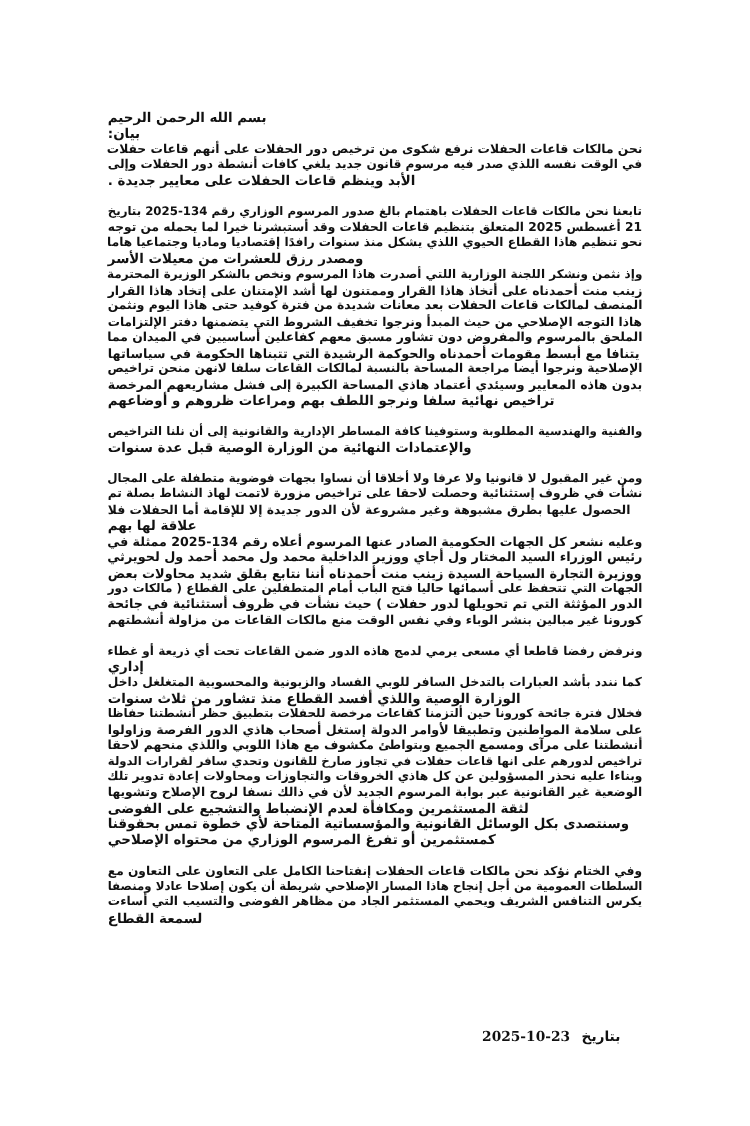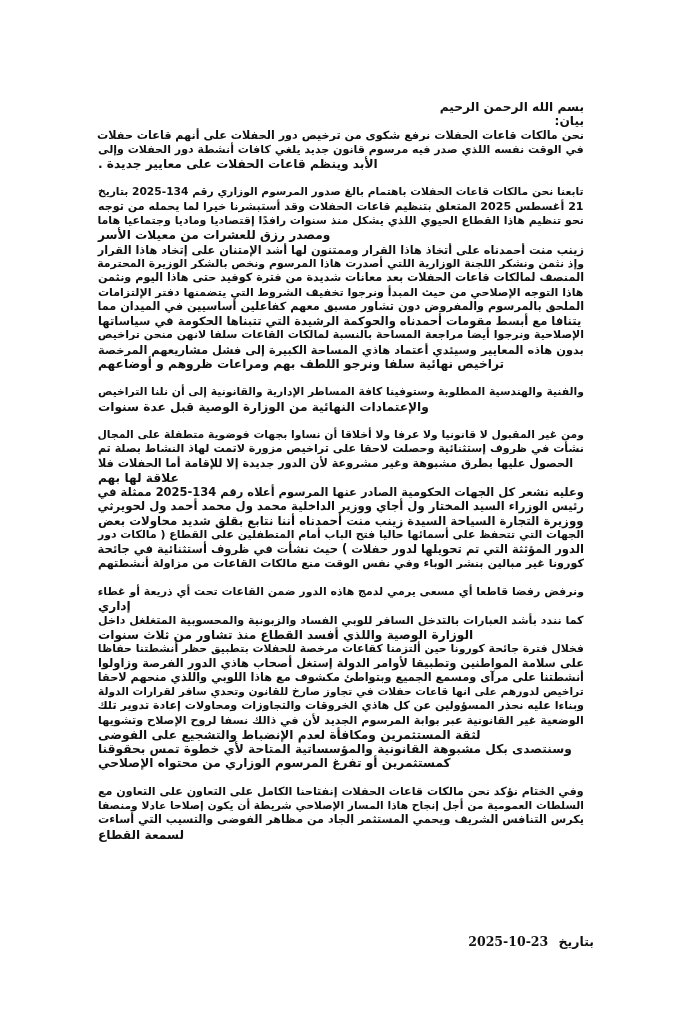--- a/index.html
+++ b/index.html
@@ -28,25 +28,25 @@
     }
     .line {
       display: block;
       white-space: nowrap;
       text-align: left;
     }
     .para {
       margin: 0;
     }
     .gap-lg { height: 14px; }
-    .heading { text-align: right; }
+    .heading { text-align: left; }
     .date-line {
       position: absolute;
       top: 934px;
-      right: 88px;
+      right: 118px;
       direction: rtl;
       font-size: 12.5px;
       font-weight: bold;
       white-space: nowrap;
     }
     .date-line .date-value {
       font-family: "DejaVu Serif", serif;
       margin-right: 6px;
     }
   </style>
@@ -63,22 +63,22 @@
     <span class="line" style="display: block;">الأبد وينظم قاعات الحفلات على معايير جديدة .</span>
   </div>
 
   <div class="gap-lg"></div>
 
   <div class="para">
     <span class="line" style="display: block; font-size: 10.7px;">تابعنا نحن مالكات قاعات الحفلات باهتمام بالغ صدور المرسوم  الوزاري رقم 134-2025 بتاريخ</span>
     <span class="line" style="display: block; font-size: 11.12px;">21 أغسطس 2025 المتعلق بتنظيم قاعات الحفلات وقد أستبشرنا خيرا لما يحمله من توجه</span>
     <span class="line" style="display: block; font-size: 11.02px;">نحو تنظيم هاذا القطاع الحيوي اللذي يشكل منذ سنوات رافدًا إقتصاديا وماديا وجتماعيا  هاما</span>
     <span class="line" style="display: block;">ومصدر رزق للعشرات من معيلات الأسر</span>
+    <span class="line" style="display: block; font-size: 10.94px;">وإذ نثمن ونشكر اللجنة الوزارية اللتي أصدرت هاذا المرسوم ونخص بالشكر الوزيرة المحترمة</span>
     <span class="line" style="display: block; font-size: 11.32px;">زينب منت أحمدناه على أتخاذ هاذا القرار وممتنون لها أشد الإمتنان على إتخاد هاذا القرار</span>
-    <span class="line" style="display: block; font-size: 10.94px;">وإذ نثمن ونشكر اللجنة الوزارية اللتي أصدرت هاذا المرسوم ونخص بالشكر الوزيرة المحترمة</span>
     <span class="line" style="display: block; font-size: 11.21px;">المنصف لمالكات قاعات الحفلات بعد معانات شديدة من فترة كوفيد حتى هاذا اليوم  ونثمن</span>
     <span class="line" style="display: block; font-size: 11.06px;">هاذا التوجه الإصلاحي من حيث المبدأ ونرجوا تخفيف الشروط  التي يتضمنها دفتر الإلتزامات</span>
     <span class="line" style="display: block; font-size: 11.25px;">الملحق بالمرسوم والمفروض دون تشاور مسبق معهم كفاعلين أساسيين في الميدان مما</span>
     <span class="line" style="display: block; font-size: 11.56px;">يتنافا مع أبسط مقومات أحمدناه والحوكمة الرشيدة التي تتبناها الحكومة في سياساتها</span>
     <span class="line" style="display: block; font-size: 11px;">الإصلاحية  ونرجوا أيضا مراجعة المساحة بالنسبة لمالكات القاعات سلفا لانهن منحن تراخيص</span>
     <span class="line" style="display: block; font-size: 11.42px;">بدون هاذه المعايير وسيئدي أعتماد هاذي المساحة الكبيرة إلى فشل مشاريعهم  المرخصة</span>
     <span class="line" style="display: block;">تراخيص نهائية سلفا ونرجو اللطف بهم ومراعات ظروهم و أوضاعهم</span>
   </div>
 
   <div class="gap-lg"></div>
@@ -110,21 +110,21 @@
     <span class="line" style="display: block;">إداري</span>
     <span class="line" style="display: block; font-size: 11.12px;">كما  نندد  بأشد العبارات بالتدخل السافر للوبي الفساد والزبونية والمحسوبية المتغلغل داخل</span>
     <span class="line" style="display: block;">الوزارة  الوصية واللذي أفسد القطاع منذ تشاور من ثلاث سنوات</span>
     <span class="line" style="display: block; font-size: 10.88px;">فخلال فترة جائحة كورونا  حين ألتزمنا كقاعات مرخصة للحفلات بتطبيق حظر أنشطتنا حفاظا</span>
     <span class="line" style="display: block; font-size: 11.47px;">على سلامة المواطنين وتطبيقا لأوامر الدولة إستغل  أصحاب هاذي الدور الفرصة وزاولوا</span>
     <span class="line" style="display: block; font-size: 11.29px;">أنشطتنا على مرآى ومسمع  الجميع   وبتواطئ مكشوف مع هاذا اللوبي واللذي منحهم  لاحقا</span>
     <span class="line" style="display: block; font-size: 10.66px;">تراخيص لدورهم على انها قاعات حفلات في تجاوز صارخ للقانون وتحدي سافر لقرارات الدولة</span>
     <span class="line" style="display: block; font-size: 11.15px;">وبناءا  عليه نحذر المسؤولين عن كل هاذي الخروقات  والتجاوزات ومحاولات إعادة تدوير تلك</span>
     <span class="line" style="display: block; font-size: 11.17px;">الوضعية  غير القانونية عبر بوابة المرسوم الجديد لأن في ذالك نسفا لروح الإصلاح وتشويها</span>
     <span class="line" style="display: block;">لثقة المستثمرين ومكافأة لعدم الإنضباط والتشجيع على الفوضى</span>
-    <span class="line" style="display: block;">وسنتصدى بكل مشبوهة القانونية والمؤسساتية  المتاحة لأي خطوة  تمس بحقوقنا</span>
+    <span class="line" style="display: block;">وسنتصدى بكل الوسائل القانونية والمؤسساتية  المتاحة لأي خطوة  تمس بحقوقنا</span>
     <span class="line" style="display: block;">كمستثمرين أو تفرغ المرسوم الوزاري من محتواه الإصلاحي</span>
   </div>
 
   <div class="gap-lg"></div>
 
   <div class="para">
     <span class="line" style="display: block; font-size: 11.1px;">وفي الختام  نؤكد نحن مالكات  قاعات الحفلات إنفتاحنا الكامل على التعاون على التعاون مع</span>
     <span class="line" style="display: block; font-size: 10.7px;">السلطات العمومية من أجل إنجاح هاذا المسار الإصلاحي شريطة أن يكون إصلاحا عادلا ومنصفا</span>
     <span class="line" style="display: block; font-size: 11.21px;">يكرس التنافس الشريف ويحمي المستثمر الجاد من مظاهر الفوضى والتسيب التي أساءت</span>
     <span class="line" style="display: block;">لسمعة القطاع</span>

